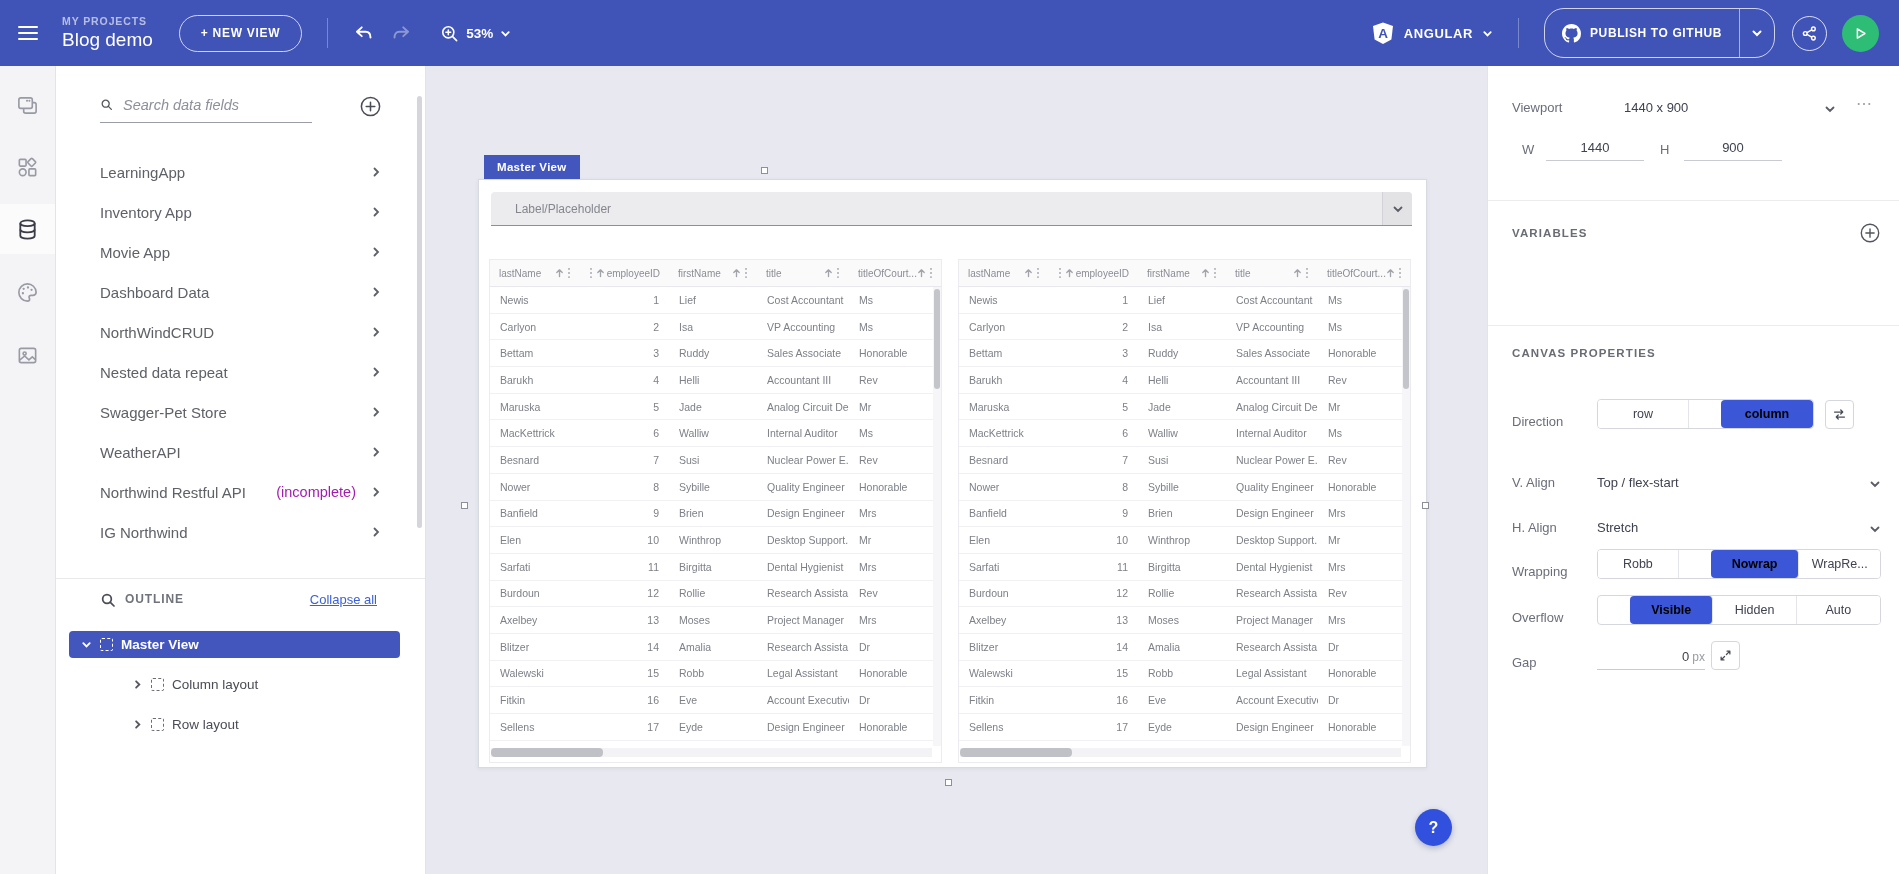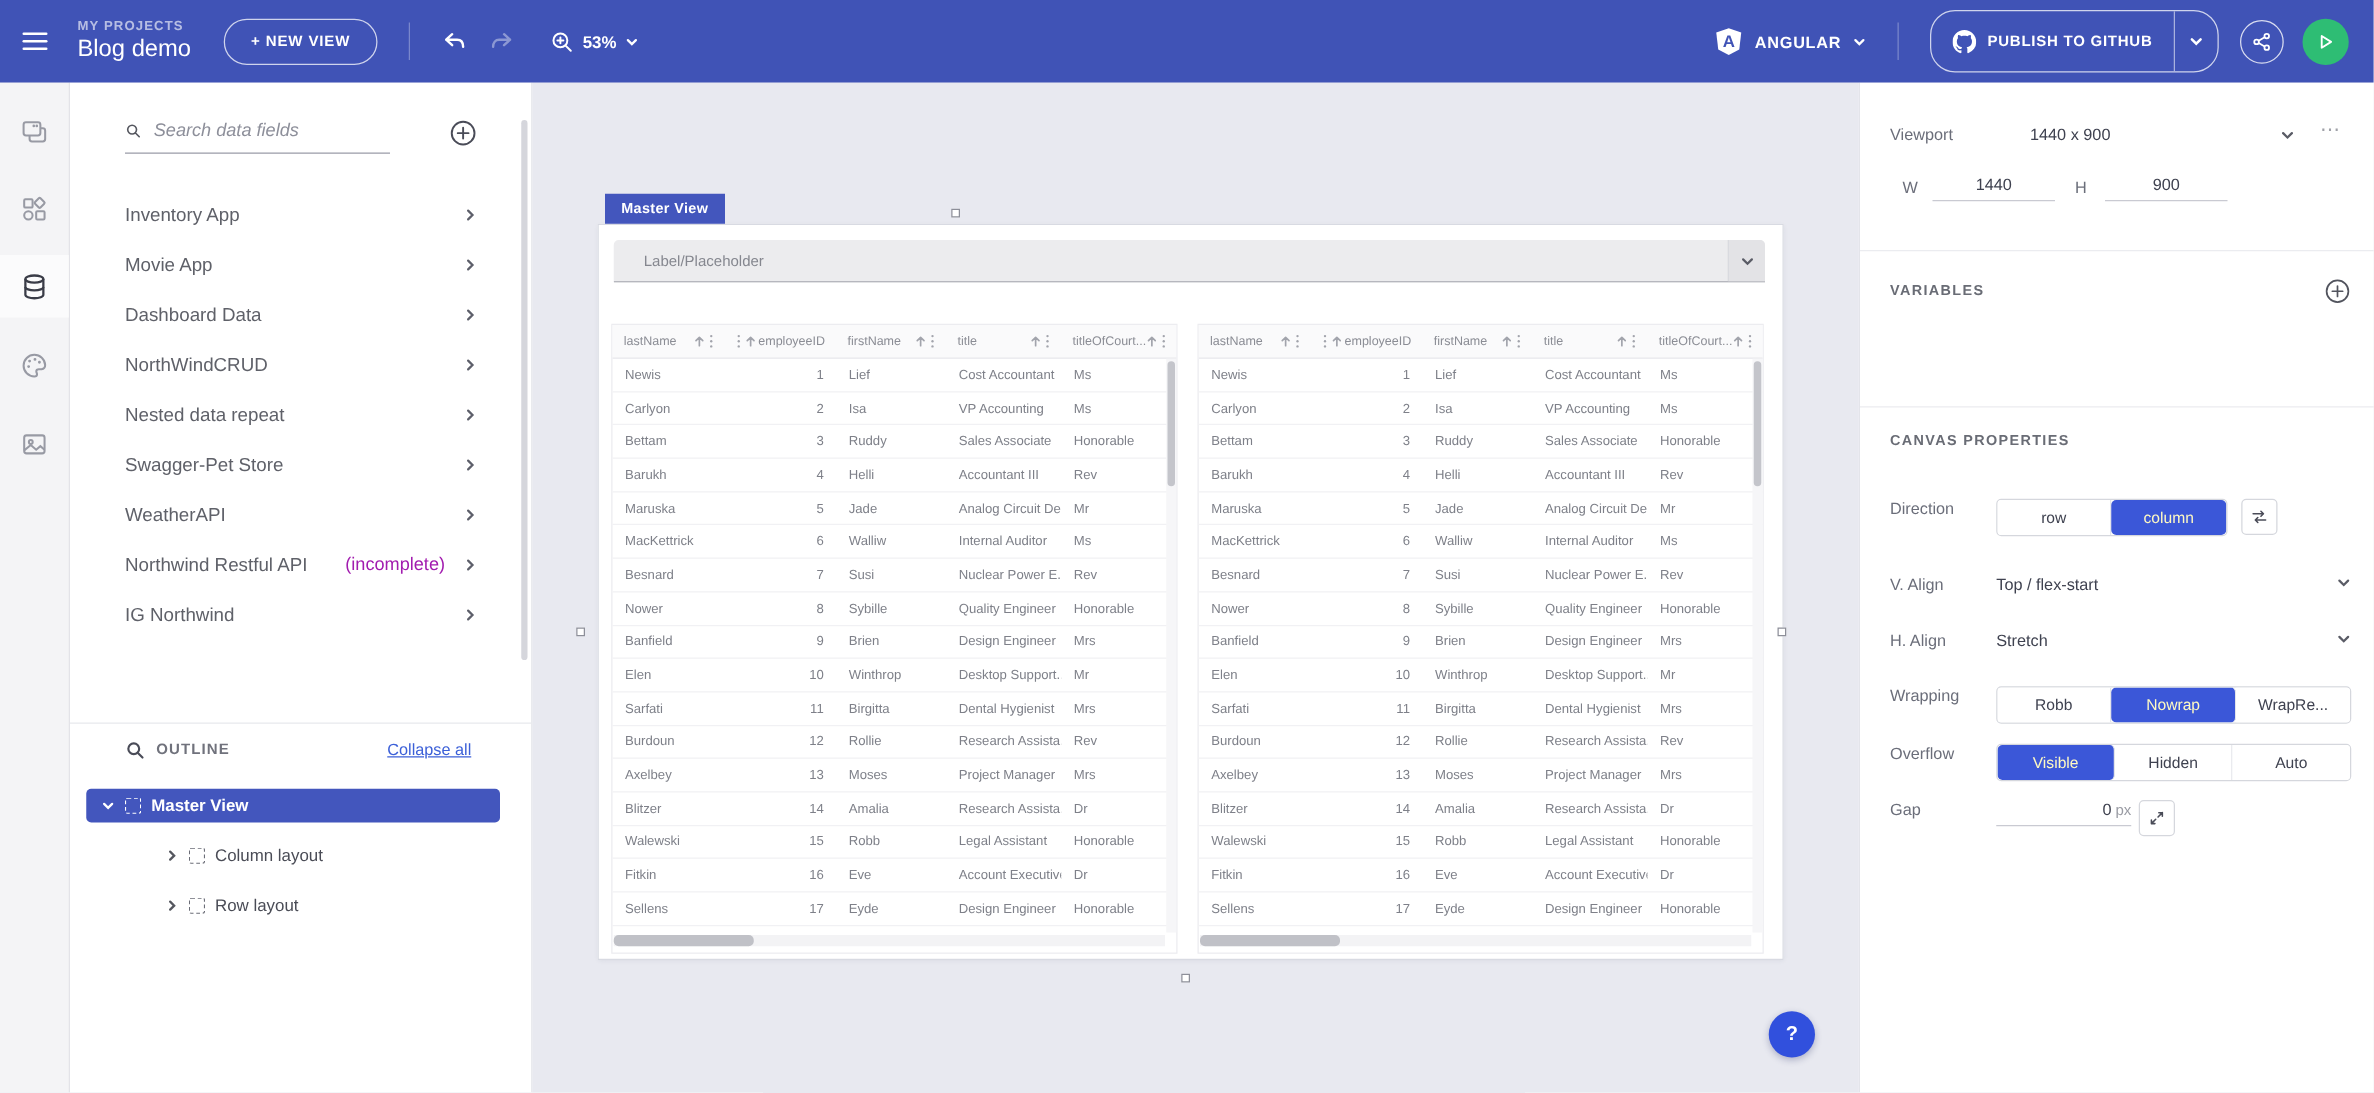--- a/index.html
+++ b/index.html
@@ -83,26 +83,26 @@
   .rp-abs { position:absolute; }
   .rp-label { font-size:13px; color:#6b6e7a; }
   .rp-value { font-size:13px; color:#3f4250; }
   .vp-row { left:0; right:0; top:28px; height:30px; }
   .wh-input { border-bottom:1px solid #c9cad2; text-align:center; font-size:13px; color:#3f4250; padding-bottom:5px; }
   .rp-divider { left:0; width:412px; height:1px; background:#ebecf0; }
   .sec-head { left:24px; right:18px; height:22px; display:flex; align-items:center; }
   .sec-title { font-size:11.5px; font-weight:700; letter-spacing:1.1px; color:#696c75; }
   .info-box { left:24px; width:366px; top:196px; background:#f7f7f9; border-radius:4px; padding:11px 14px; display:flex; gap:10px; }
   .info-text { font-size:13px; color:#6f727c; line-height:1.45; }
-  .prow { left:24px; right:18px; height:30px; display:flex; align-items:flex-start; }
+  .prow { left:24px; right:18px; height:30px; display:flex; align-items:flex-end; }
   .plabel { width:85px; font-size:13px; color:#6b6e7a; flex:0 0 auto; }
   .btn-group { display:flex; border:1px solid #d5d7dd; border-radius:4px; overflow:hidden; height:30px; }
   .bg-btn { display:flex; align-items:center; justify-content:center; font-size:12.5px; color:#3f4250; background:#fff; border-right:1px solid #e4e5ea; cursor:pointer; white-space:nowrap; }
   .bg-btn:last-child { border-right:none; }
-  .bg-btn.selected { background:#3b57d8; color:#fef9c3; font-weight:400; border-radius:4px; }
+  .bg-btn.selected { background:#3b57d8; color:#000000; font-weight:700; border-radius:4px;margin-left:32px; }
   .sq-btn { width:29px; height:29px; border:1px solid #d5d7dd; border-radius:4px; display:flex; align-items:center; justify-content:center; color:#4a4c58; cursor:pointer; background:#fff; }
   .sel-caret { margin-left:auto; color:#5a5c66; display:flex; cursor:pointer; }
   .gap-input { width:108px; border-bottom:1px solid #c9cad2; display:flex; justify-content:flex-end; align-items:baseline; gap:3px; padding-bottom:5px; cursor:text; }
   .gap-unit { font-size:12px; color:#9a9ca4; }
   .dots { font-size:16px; color:#9fa1a8; letter-spacing:1px; cursor:pointer; }
 
   .help-fab { position:absolute; left:1415px; top:809px; width:37px; height:37px; border-radius:50%; background:#3150dd; color:#fff; font-size:16px; font-weight:700; display:flex; align-items:center; justify-content:center; border:none; cursor:pointer; z-index:40; box-shadow:0 2px 6px rgba(30,40,100,.3); }
 </style>
 </head>
 <body>
@@ -233,20 +233,29 @@
         </svg>
       <input class="search-input" placeholder="Search data fields" style="">
     </div>
     <span class="add-source">
       <svg width="23" height="23" viewBox="0 0 24 24" fill="none" stroke="currentColor" stroke-width="1.6" stroke-linecap="round">
           <circle cx="12" cy="12" r="9.5"></circle>
           <path d="M12 7.5 V16.5 M7.5 12 H16.5"></path>
         </svg>
     </span>
     <div class="sources" id="sources-list">
+        <div class="src-row">
+          <span class="src-name">LearningApp</span>
+          <span class="src-tag"></span>
+          <span class="src-chev">
+            <svg width="12" height="12" viewBox="0 0 12 12" fill="none" stroke="currentColor" stroke-width="1.8" stroke-linecap="round">
+              <path d="M4.5 2.5 8 6 4.5 9.5"></path>
+            </svg>
+          </span>
+        </div>
         <div class="src-row">
           <span class="src-name">Inventory App</span>
           <span class="src-tag"></span>
           <span class="src-chev">
             <svg width="12" height="12" viewBox="0 0 12 12" fill="none" stroke="currentColor" stroke-width="1.8" stroke-linecap="round">
               <path d="M4.5 2.5 8 6 4.5 9.5"></path>
             </svg>
           </span>
         </div>
         <div class="src-row">

